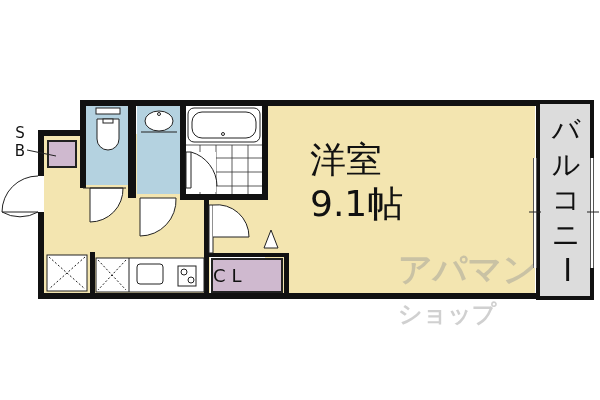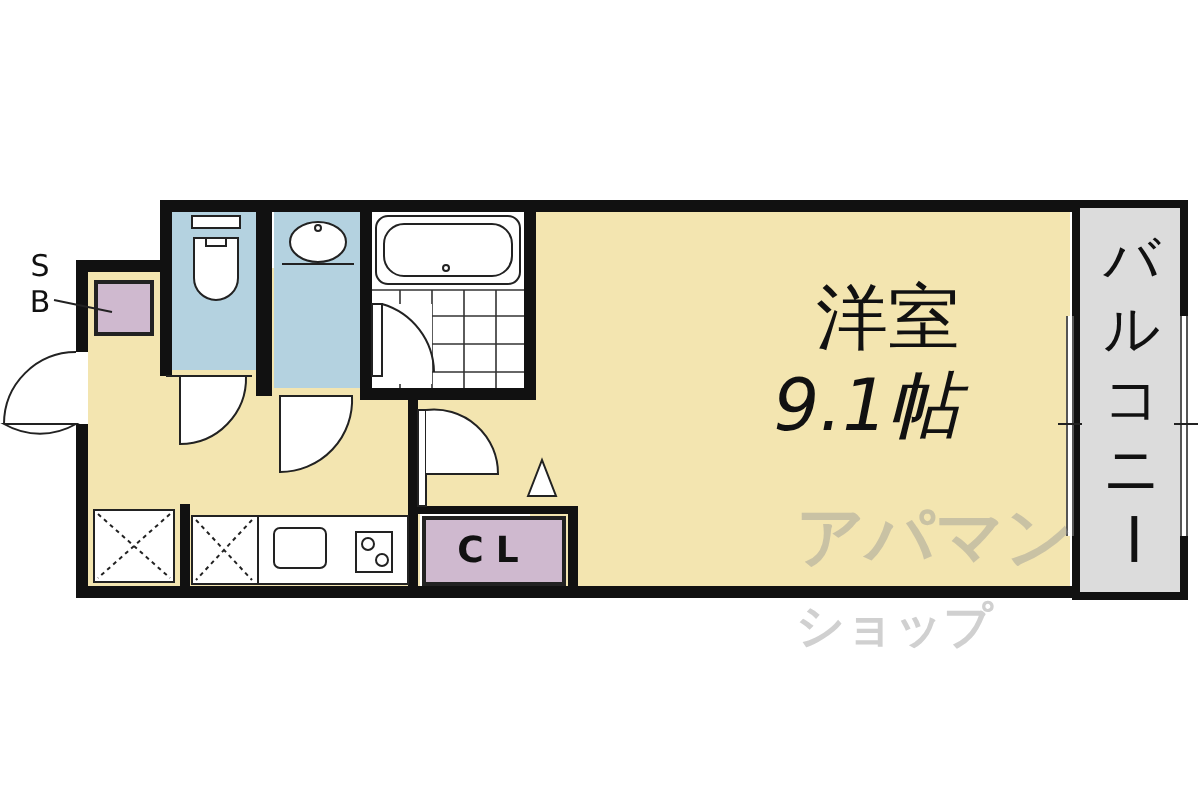--- a/index.html
+++ b/index.html
@@ -40,21 +40,21 @@
   <div class="abs wall" style="left:204px;top:198px;width:5px;height:100px;"></div>
   <div class="abs wall" style="left:90px;top:252px;width:5px;height:46px;"></div>
   <div class="abs wall" style="left:284px;top:253px;width:5px;height:45px;"></div>
   <div class="abs wall" style="left:204px;top:253px;width:85px;height:4px;"></div>
 
   <div class="abs" style="left:533px;top:158px;width:4px;height:110px;background:#fff;border-left:1px solid #555;border-right:1px solid #555;"></div>
   <div class="abs" style="left:590px;top:158px;width:4px;height:110px;background:#fff;border-left:1px solid #555;border-right:1px solid #555;"></div>
   <div class="abs" style="left:38px;top:176px;width:6px;height:36px;background:#fff;"></div>
 
   <div class="abs storage" style="left:47px;top:140px;width:30px;height:28px;"></div>
-  <div class="abs storage" style="left:211px;top:258px;width:72px;height:35px;display:flex;align-items:center;justify-content:center;font-weight:bold;">
+  <div class="abs storage" style="left:211px;top:258px;width:72px;height:35px;display:flex;align-items:center;">
     <span class="label" style="font-size:18px;letter-spacing:6px;">CL</span>
   </div>
 
   <svg width="600" height="400">
 
     <g stroke="#222" fill="#fff" stroke-width="1">
       <rect x="96" y="108" width="24" height="6"></rect>
       <path d="M97 119 h22 v20 a11 11 0 0 1 -22 0 z"></path>
       <rect x="103" y="119" width="10" height="4"></rect>
     </g>
@@ -114,23 +114,23 @@
       <line x1="529" y1="212" x2="541" y2="212"></line>
       <line x1="587" y1="212" x2="599" y2="212"></line>
     </g>
   </svg>
 
   <div class="abs label" style="left:10px;top:124px;width:20px;font-size:15px;line-height:18px;text-align:center;">
     <div>S</div>
     <div>B</div>
   </div>
 
-  <div class="abs label" style="left:310px;top:138px;width:170px;text-align:right;">
+  <div class="abs label" style="left:310px;top:138px;width:170px;text-align:left;">
     <div style="font-size:36px;line-height:44px;">洋室</div>
-    <div style="font-size:36px;line-height:44px;font-style:italic;">9.1帖</div>
+    <div style="font-size:36px;line-height:44px;">9.1帖</div>
   </div>
 
   <div class="abs label" style="left:546px;top:112px;width:40px;text-align:center;font-size:28px;line-height:35px;">
     <div>バ</div>
     <div>ル</div>
     <div>コ</div>
     <div>ニ</div>
     <div style="transform:rotate(90deg);">ー</div>
   </div>
 

